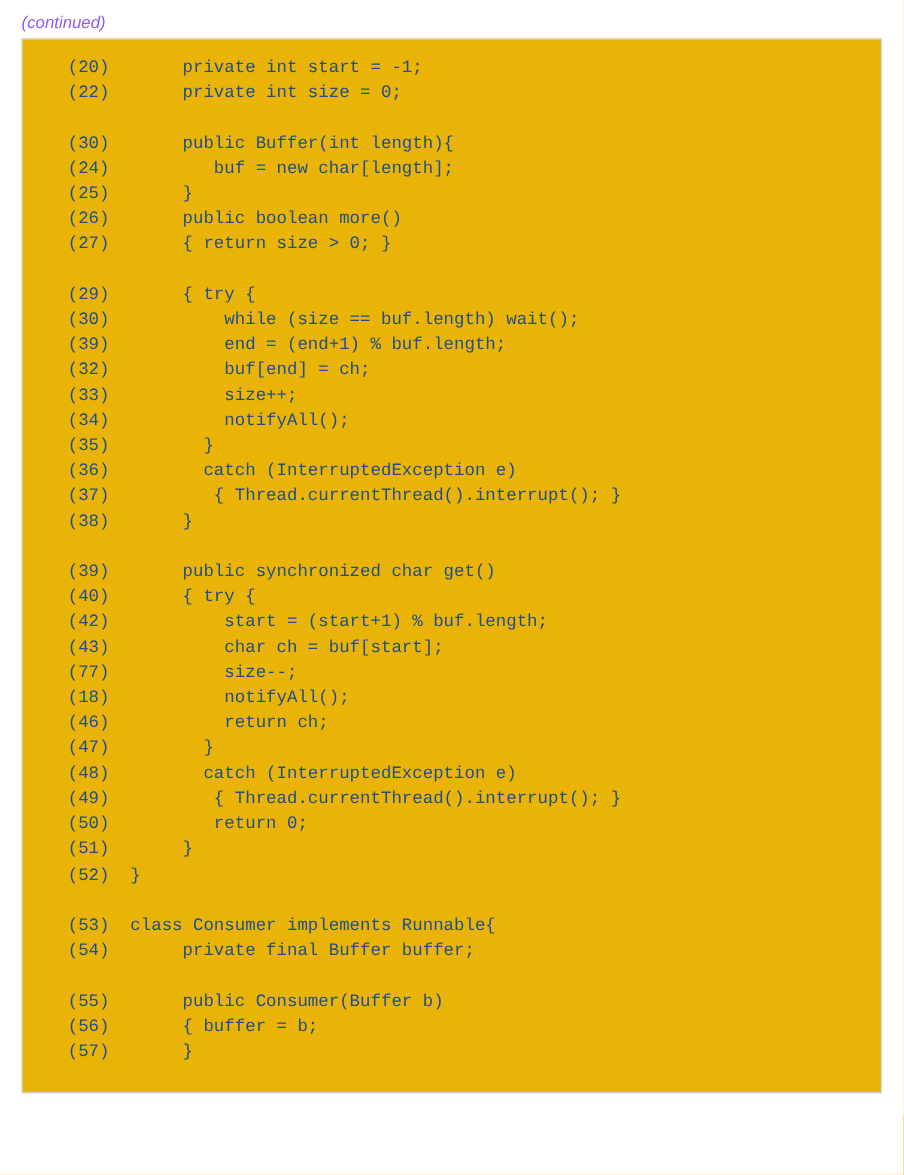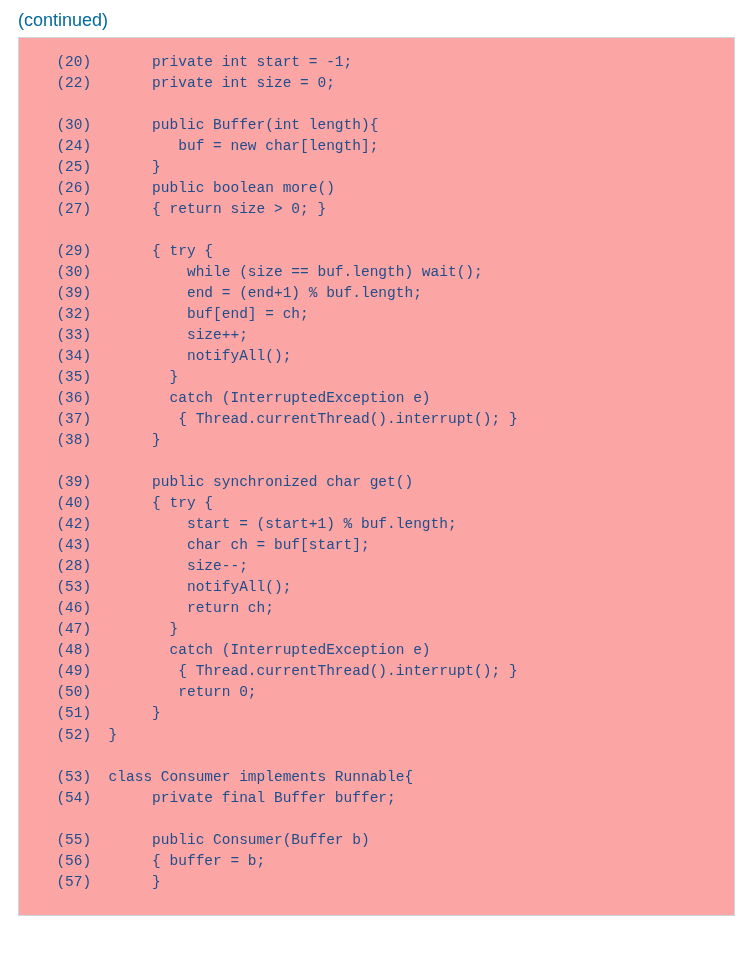--- a/index.html
+++ b/index.html
@@ -9,26 +9,27 @@
   }
   body {
     width: 753px;
     font-family: Arial, Helvetica, sans-serif;
     color: #222;
   }
   .page {
     padding: 10px 18px 18px 18px;
   }
   .continued {
-    font-size: 18px;
-    color: #0369a1;
+    font-style: italic;
+    font-size: 14px;
+    color: #8b5cf6;
     margin: 0 0 6px 0;
   }
   .codeblock {
-    background: #fca5a5;
+    background: #eab308;
     padding: 14px 20px 22px 20px;
     font-family: "Courier New", Courier, monospace;
     font-size: 14.5px;
     color: #1e4e8c;
     line-height: 1.45;
     border: 1px solid #cdd7de;
   }
   .ln {
     white-space: pre;
     display: block;
@@ -59,22 +60,22 @@
       <span class="ln">  (34)           notifyAll();</span>
       <span class="ln">  (35)         }</span>
       <span class="ln">  (36)         catch (InterruptedException e)</span>
       <span class="ln">  (37)          { Thread.currentThread().interrupt(); }</span>
       <span class="ln">  (38)       }</span>
       <span class="ln">       </span>
       <span class="ln">  (39)       public synchronized char get()</span>
       <span class="ln">  (40)       { try {</span>
       <span class="ln">  (42)           start = (start+1) % buf.length;</span>
       <span class="ln">  (43)           char ch = buf[start];</span>
-      <span class="ln">  (28)           size--;</span>
-      <span class="ln">  (53)           notifyAll();</span>
+      <span class="ln">  (77)           size--;</span>
+      <span class="ln">  (18)           notifyAll();</span>
       <span class="ln">  (46)           return ch;</span>
       <span class="ln">  (47)         }</span>
       <span class="ln">  (48)         catch (InterruptedException e)</span>
       <span class="ln">  (49)          { Thread.currentThread().interrupt(); }</span>
       <span class="ln">  (50)          return 0;</span>
       <span class="ln">  (51)       }</span>
       <span class="ln">  (52)  }</span>
       <span class="ln">       </span>
       <span class="ln">  (53)  class Consumer implements Runnable{</span>
       <span class="ln">  (54)       private final Buffer buffer;</span>

